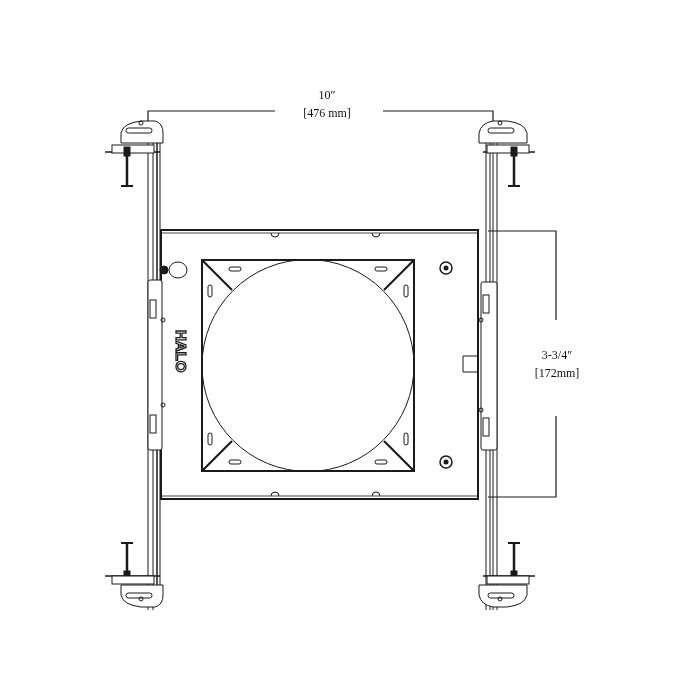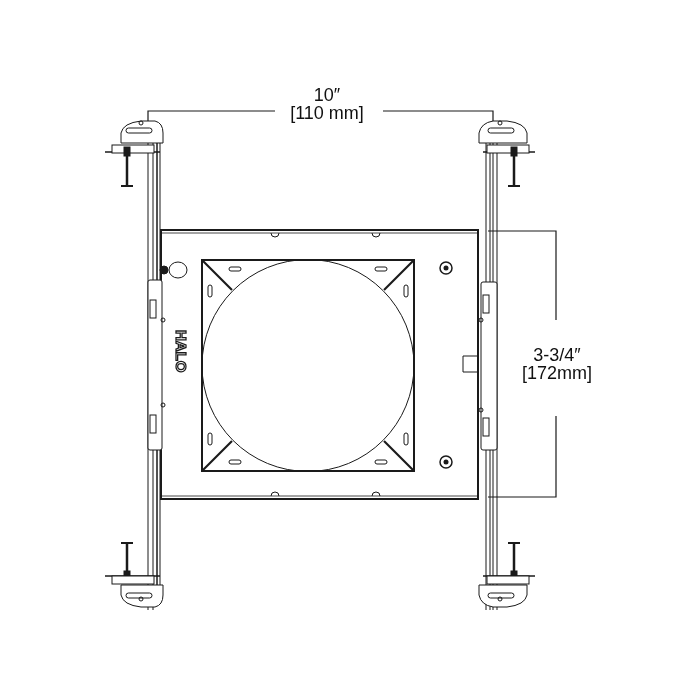--- a/index.html
+++ b/index.html
@@ -1,18 +1,18 @@
 <!DOCTYPE html>
 <html><head>
 <meta charset="utf-8">
 <style>
   html, body { margin:0; padding:0; background:#ffffff; }
   body { width:700px; height:700px; position:relative; overflow:hidden; font-family:"Liberation Sans", sans-serif; }
   svg { position:absolute; left:0; top:0; }
-  .dim-label { position:absolute; font-family:Liberation Sans, sans-serif; font-size:18px; color:#111; text-align:center; line-height:18px; }
+  .dim-label { position:absolute; font-family:Liberation Serif, serif; font-size:12px; color:#111; text-align:center; line-height:18px; }
   #dim-width { left:277px; top:86px; width:100px; }
   #dim-height { left:512px; top:346px; width:90px; }
   .ln { stroke:#1a1a1a; fill:none; }
 </style>
 </head>
 <body>
 
 <svg width="700" height="700" viewBox="0 0 700 700">
 
   <g class="ln" stroke-width="1.2">
@@ -137,19 +137,19 @@
     <line x1="483" y1="576" x2="535" y2="576" stroke-width="1.5"></line>
     <rect x="487" y="576" width="42" height="8" fill="#fff"></rect>
     <path d="M479,585 v10 q2,10 14,12 h14 q18,-2 20,-12 v-10 z" fill="#fff"></path>
     <rect x="488" y="593" width="26" height="5" rx="2.5"></rect>
     <circle cx="500" cy="599" r="2"></circle>
   </g>
 </svg>
 
 <div id="dim-width" class="dim-label">
   <div>10″</div>
-  <div>[110 mm]</div>
+  <div>[476 mm]</div>
 </div>
 
 <div id="dim-height" class="dim-label">
   <div>3-3/4″</div>
   <div>[172mm]</div>
 </div>
 
 </body></html>

